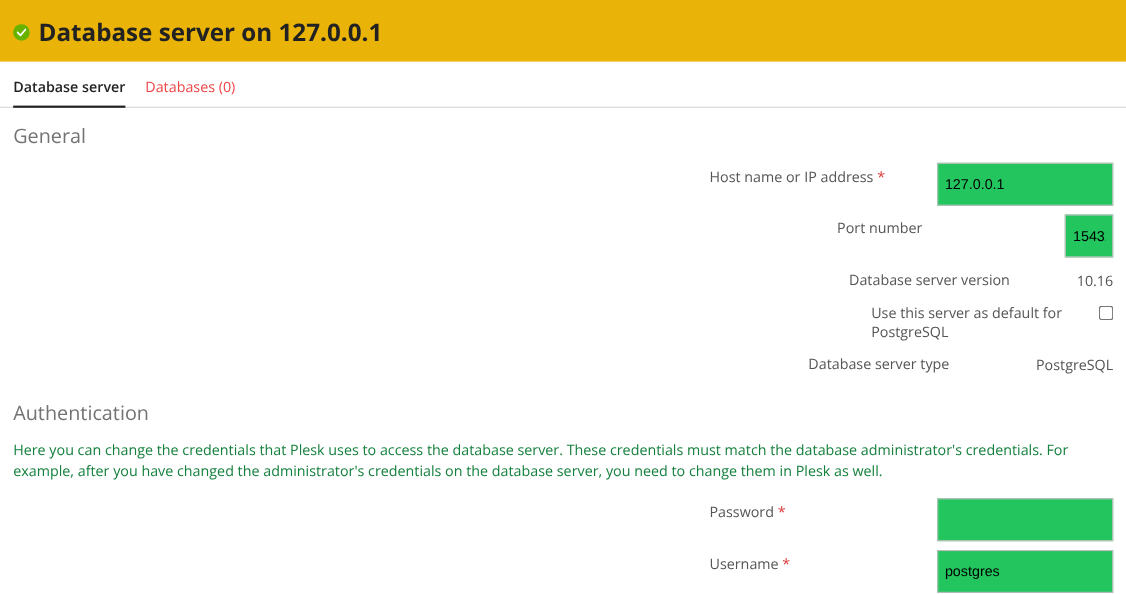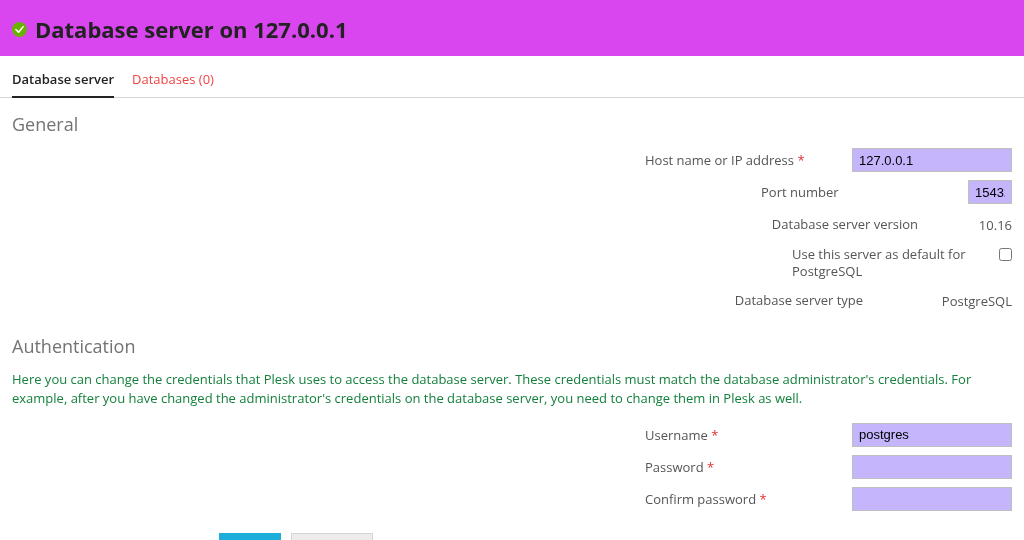--- a/index.html
+++ b/index.html
@@ -1,38 +1,38 @@
 <!DOCTYPE html>
 <html><head>
 <meta charset="utf-8">
 <style>
   * { box-sizing: border-box; margin: 0; padding: 0; }
   body { font-family: "Open Sans", "Segoe UI", Arial, sans-serif; font-size: 13px; color: #555; background: #fff; }
   .page { width: 1024px; }
-  .header { background: #d946ef; padding: 14px 12px 12px 12px; }
+  .header { background: #eab308; padding: 14px 12px 12px 12px; }
   .header-inner { display: flex; align-items: center; gap: 8px; }
   .check-icon {
     width: 15px; height: 15px; border-radius: 50%;
     background: #67b300; display: inline-flex; align-items: center; justify-content: center;
     flex-shrink: 0;
   }
   .check-icon svg { width: 9px; height: 9px; }
   .page-title { font-size: 22px; font-weight: 700; color: #222; }
   .tabs { display: flex; gap: 18px; padding: 14px 12px 0 12px; border-bottom: 1px solid #d6d6d6; }
   .tab { padding-bottom: 8px; font-size: 13px; color: #ef4444; cursor: pointer; }
   .tab.active { color: #222; font-weight: 600; border-bottom: 2px solid #222; margin-bottom: -1px; }
   .content { padding: 14px 12px 20px 12px; }
   .section-title { font-size: 18px; font-weight: 400; color: #737373; margin-bottom: 12px; }
   .form-row { display: flex; align-items: flex-start; margin-bottom: 8px; min-height: 22px; justify-content: flex-end; }
   .form-label { width: 207px; flex-shrink: 0; padding-top: 4px; line-height: 1.3; }
   .form-value { padding-top: 4px; }
   .req { color: #d33; }
   input[type="text"], input[type="password"] {
-    height: 24px; padding: 2px 6px; border: 1px solid #bfbfbf; font-size: 13px;
-    background: #c4b5fd;
+    height: 39px; padding: 2px 6px; border: 1px solid #bfbfbf; font-size: 13px;
+    background: #22c55e;
   }
   .w-160 { width: 160px; }
   .w-60 { width: 44px; }
   input[type="checkbox"] { margin-top: 2px; }
   .auth-desc { margin: 4px 0 14px 0; color: #15803d; line-height: 1.5; }
   .section-gap { height: 16px; }
   .actions-row { display: flex; align-items: center; margin-top: 22px; }
   .required-note { width: 207px; flex-shrink: 0; color: #d33; font-size: 13px; }
   .required-note-text { color: #555; }
   .btn { height: 30px; padding: 0 20px; border: 1px solid transparent; font-size: 13px; cursor: pointer; }
@@ -91,30 +91,30 @@
     </div>
 
     <div class="section-gap"></div>
 
     <div class="section-title">Authentication</div>
 
     <p class="auth-desc">Here you can change the credentials that Plesk uses to access the database server. These credentials must match the database administrator's credentials. For example, after you have changed the administrator's credentials on the database server, you need to change them in Plesk as well.</p>
 
     <div class="form-row">
       <div class="form-label">
-        <span>Username</span> <span class="req">*</span>
+        <span>Password</span> <span class="req">*</span>
       </div>
-      <input type="text" class="w-160" value="postgres" style="">
+      <input type="password" class="w-160" value="" style="">
     </div>
 
     <div class="form-row">
       <div class="form-label">
-        <span>Password</span> <span class="req">*</span>
+        <span>Username</span> <span class="req">*</span>
       </div>
-      <input type="password" class="w-160" value="" style="">
+      <input type="text" class="w-160" value="postgres" style="">
     </div>
 
     <div class="form-row">
       <div class="form-label">
         <span>Confirm password</span> <span class="req">*</span>
       </div>
       <input type="password" class="w-160" value="" style="">
     </div>
 
     <div class="actions-row">

